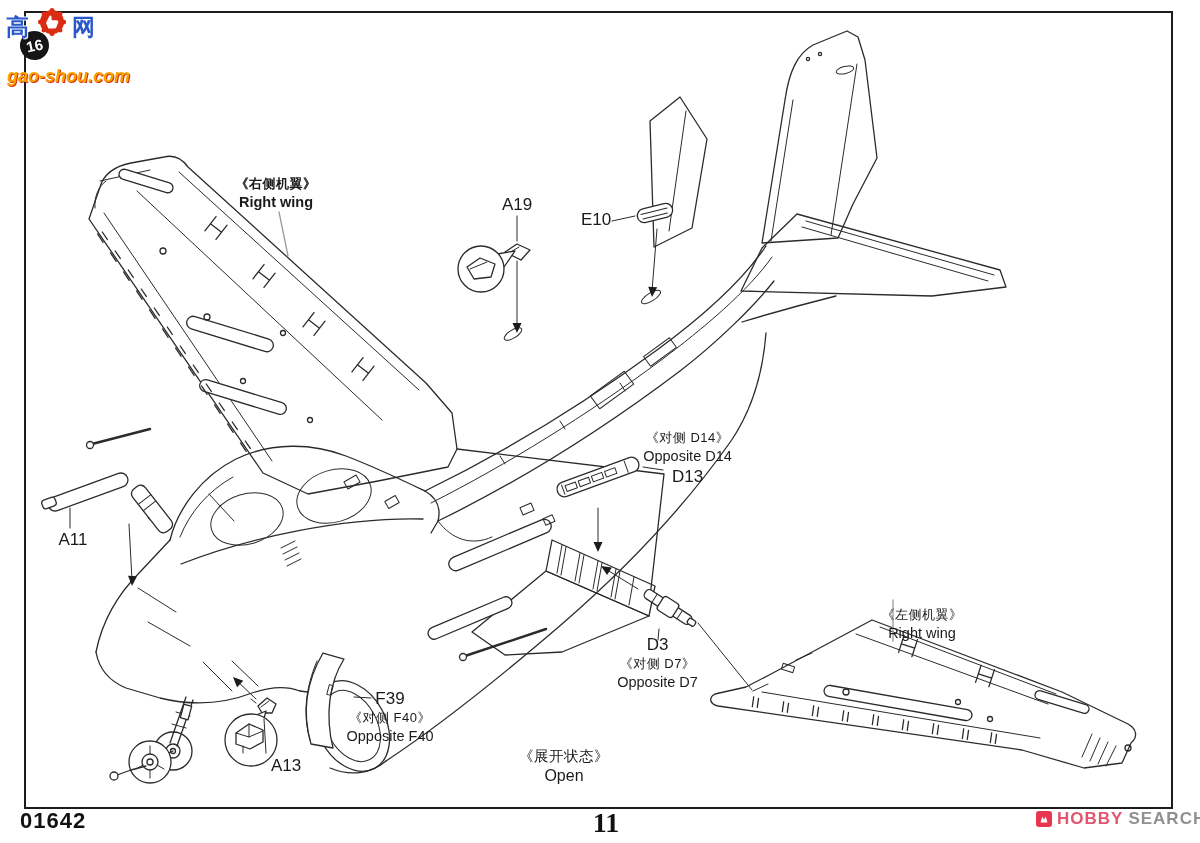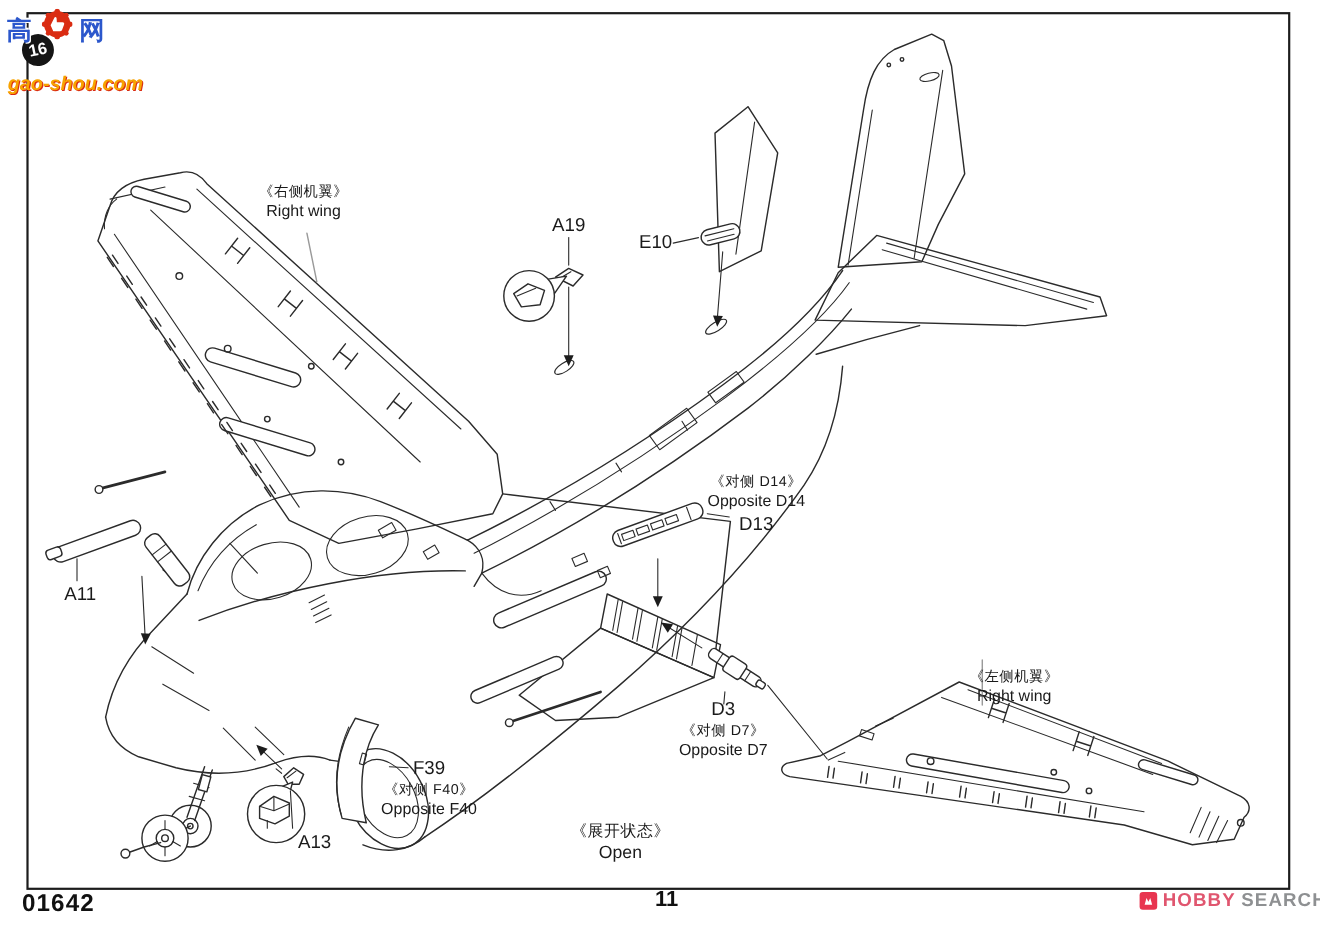--- a/index.html
+++ b/index.html
@@ -12,21 +12,21 @@
   #art .thin{stroke-width:1;}
   #art .thick{stroke-width:2.4;}
   #art .arrow{fill:#1c1c1c;stroke:none;}
   #art .gray{stroke:#9a9a9a;}
   .lbl{position:absolute;color:#1a1a1a;text-align:center;line-height:1.3;}
   .lbl .zh{font-size:13px;letter-spacing:0.5px;}
   .lbl .en{font-size:14.5px;}
   .lbl .part{font-size:17px;}
   .partlbl{position:absolute;font-size:17px;color:#1a1a1a;text-align:center;}
   .kitnum{position:absolute;left:20px;top:808px;font-size:22px;font-weight:bold;color:#111;letter-spacing:1px;}
-  .pagenum{position:absolute;left:572px;top:807px;width:68px;text-align:center;font-size:20px;font-weight:bold;color:#111;}
+  .pagenum{position:absolute;left:572px;top:807px;width:68px;text-align:center;font-size:28px;font-weight:bold;color:#111;font-family:Liberation Serif, serif;}
   .hslogo{position:absolute;left:1036px;top:809px;display:flex;align-items:center;gap:5px;}
   .hslogo .mark{width:16px;height:16px;border-radius:3px;background:#e83550;display:flex;align-items:center;justify-content:center;}
   .hslogo .hobby{color:#e0566f;font-size:17px;font-weight:bold;letter-spacing:1px;}
   .hslogo .search{color:#8e9092;font-size:17px;font-weight:bold;letter-spacing:1px;}
   .wm{position:absolute;left:2px;top:4px;width:120px;height:70px;}
   .wm .badge{position:absolute;left:18px;top:27px;width:29px;height:29px;border-radius:50%;background:#151515;color:#fff;
      font-size:15px;font-weight:bold;display:flex;align-items:center;justify-content:center;transform:rotate(-12deg);}
   .wm .cl{position:absolute;left:4px;top:8px;font-size:23px;font-weight:bold;color:#2b57cc;text-shadow:1px 1px 0 #fff,-1px -1px 0 #fff;}
   .wm .cr{position:absolute;left:70px;top:8px;font-size:23px;font-weight:bold;color:#2b57cc;text-shadow:1px 1px 0 #fff,-1px -1px 0 #fff;}
   .wm .gear{position:absolute;left:36px;top:4px;}
@@ -265,21 +265,21 @@
     <g>
       <path class="arrow" d="M-4.5,-10 L4.5,-10 L0,0 Z" transform="translate(517,333)"></path>
       <path class="arrow" d="M-4.5,-10 L4.5,-10 L0,0 Z" transform="translate(652,297) rotate(4)"></path>
       <path class="arrow" d="M-4.5,-10 L4.5,-10 L0,0 Z" transform="translate(598,552)"></path>
       <path class="arrow" d="M-4.5,-10 L4.5,-10 L0,0 Z" transform="translate(601,566) rotate(122)"></path>
       <path class="arrow" d="M-4.5,-10 L4.5,-10 L0,0 Z" transform="translate(233,677) rotate(134)"></path>
       <path class="arrow" d="M-4.5,-10 L4.5,-10 L0,0 Z" transform="translate(132,586) rotate(3)"></path>
     </g>
   </svg>
 
-  <div class="lbl" style="left:201px;top:166px;width:150px;">
+  <div class="lbl" style="left:201px;top:176px;width:150px;font-weight:bold;">
     <div class="zh">《右侧机翼》</div>
     <div class="en">Right wing</div>
   </div>
 
   <div class="partlbl" style="left:492px;top:195px;width:50px;">A19</div>
   <div class="partlbl" style="left:574px;top:210px;width:44px;">E10</div>
 
   <div class="lbl" style="left:615px;top:430px;width:145px;">
     <div class="zh">《对侧 D14》</div>
     <div class="en">Opposite D14</div>

